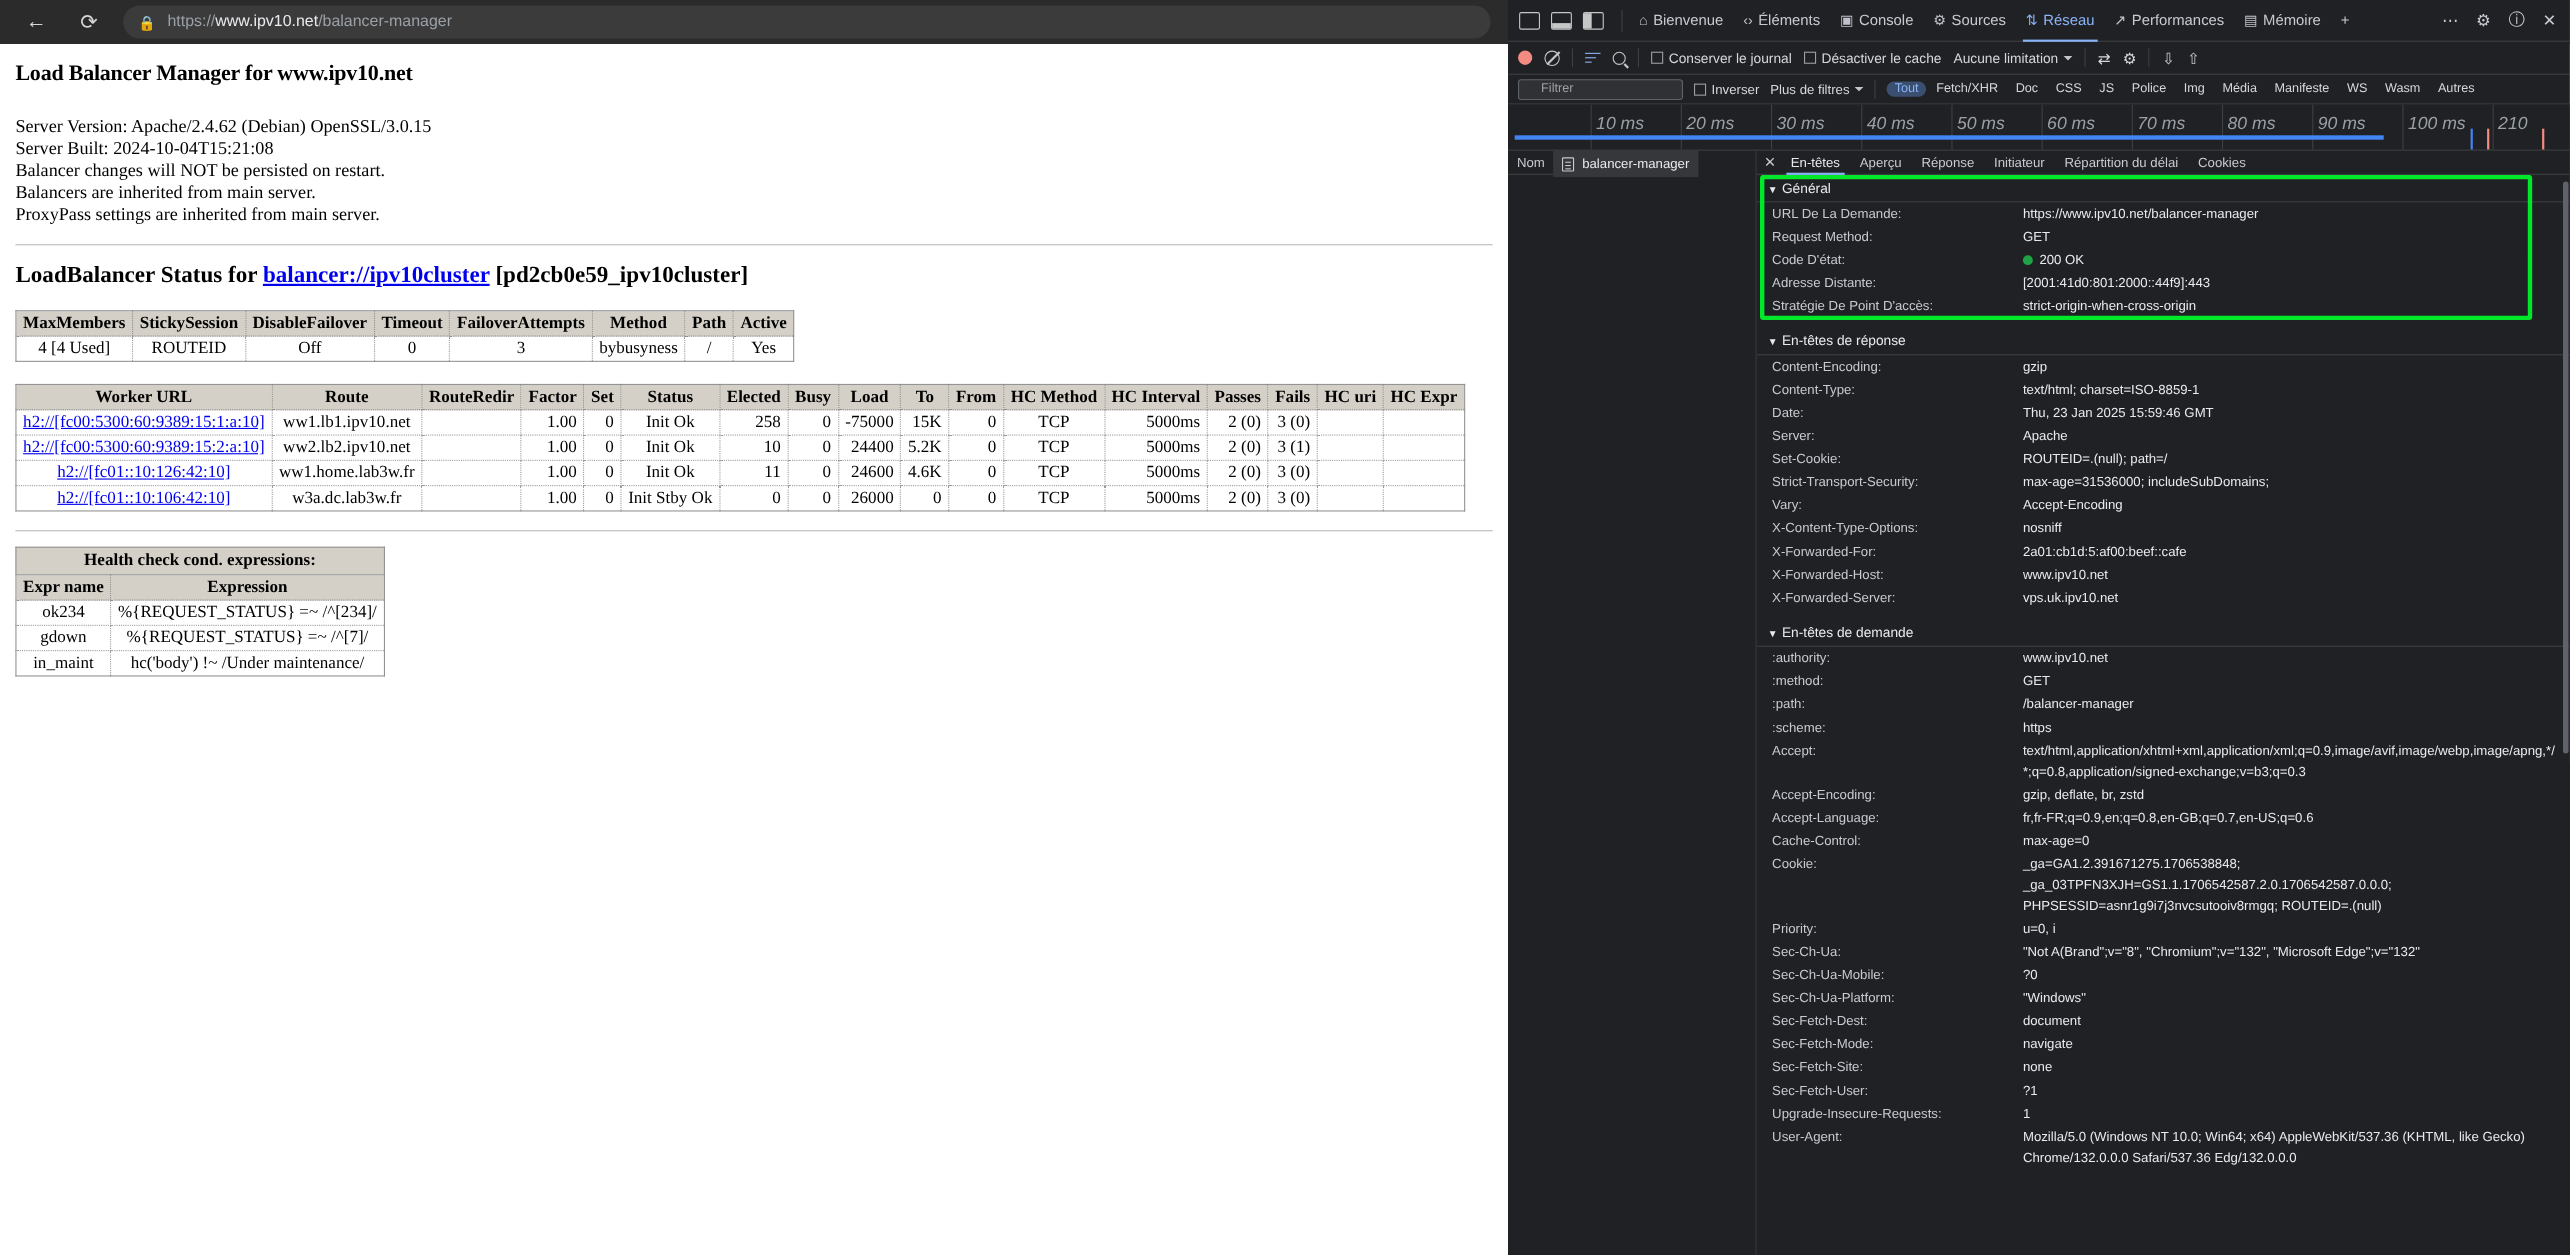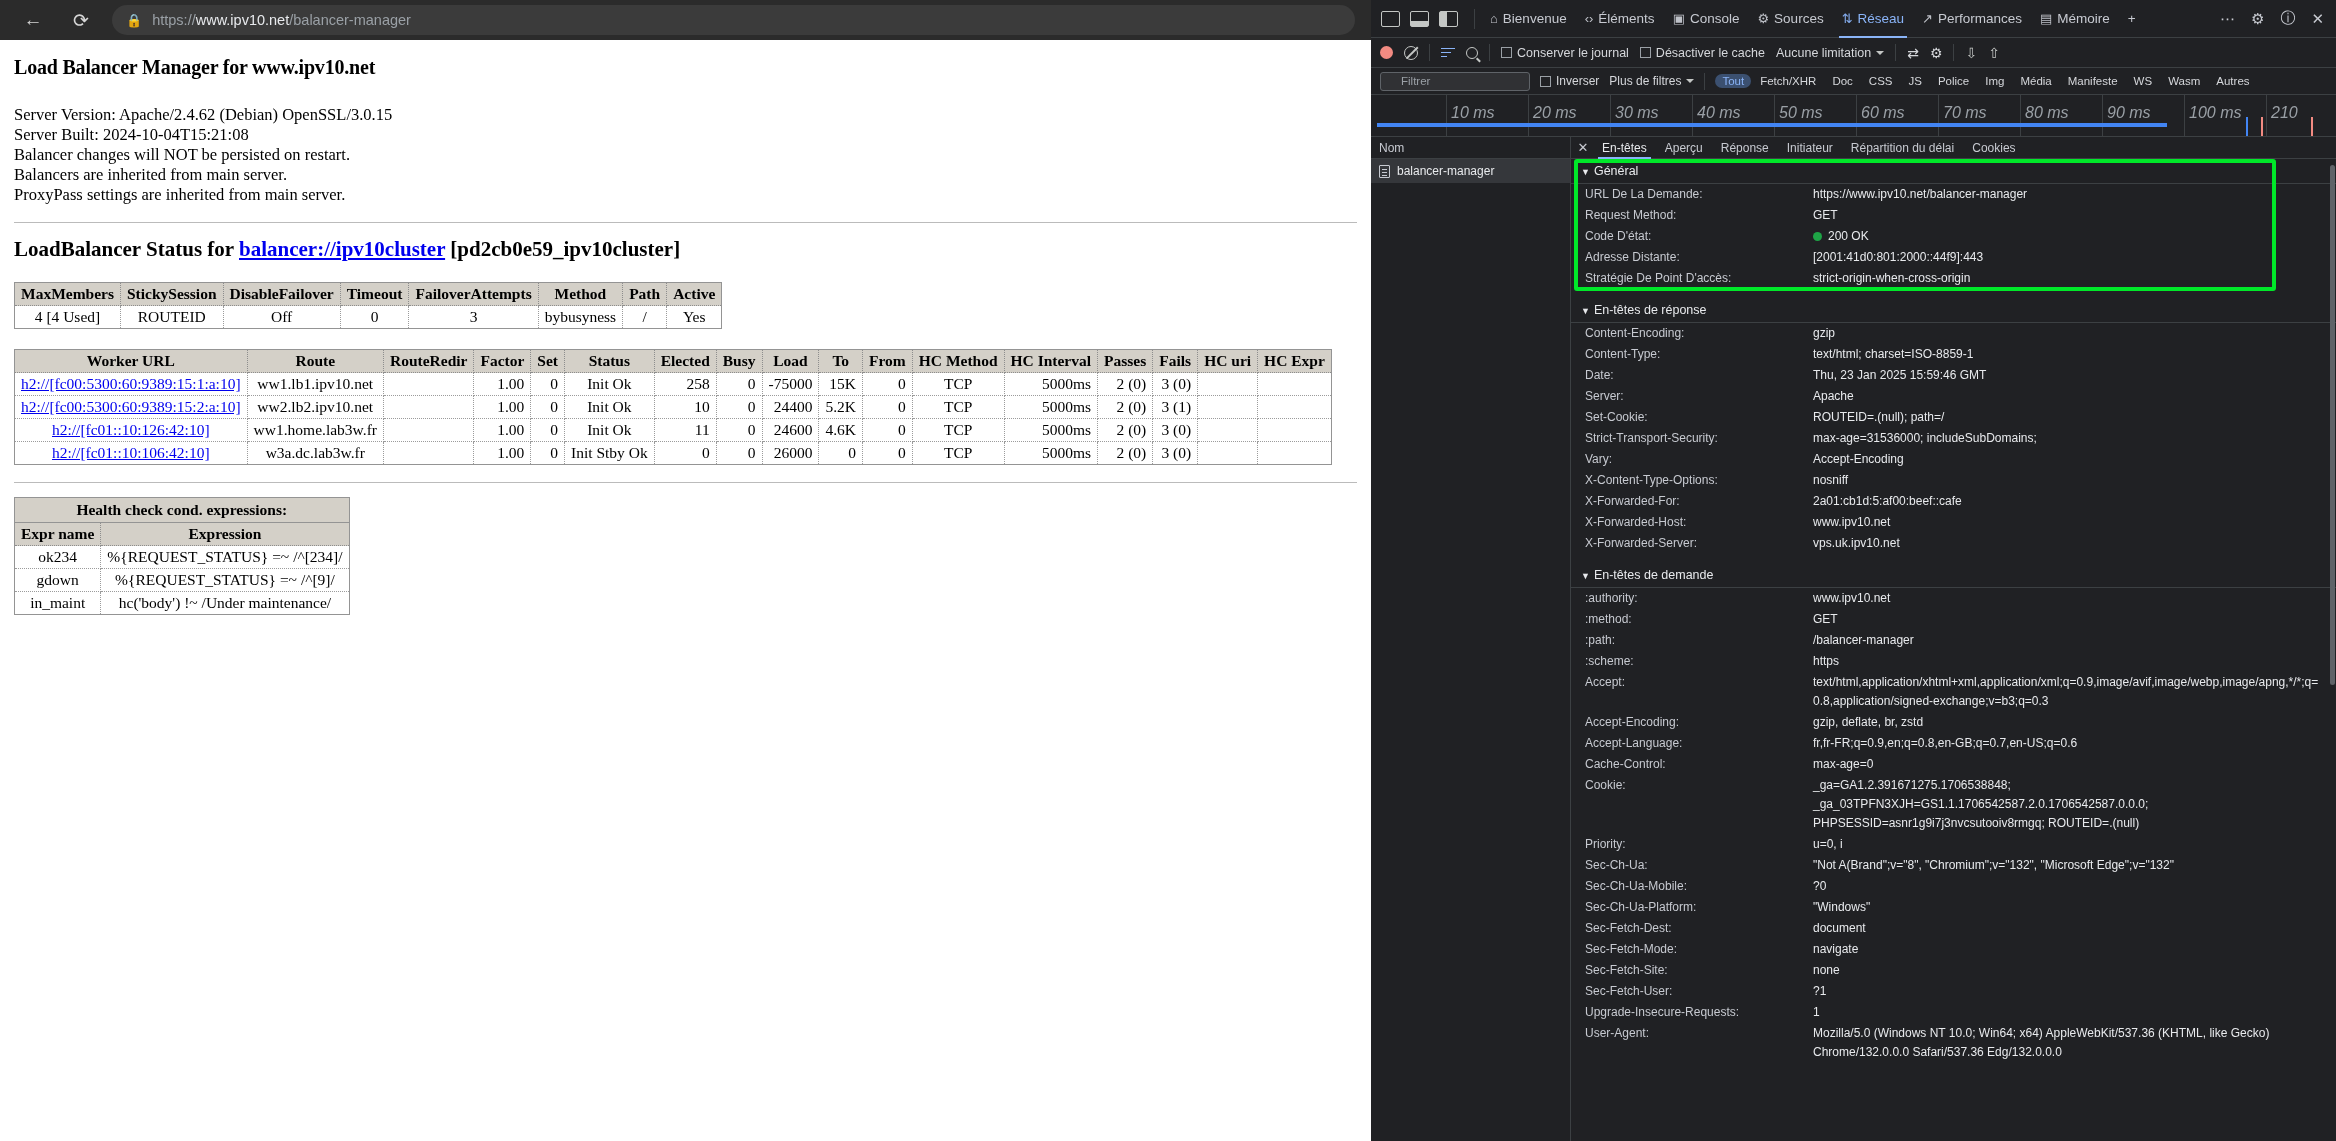--- a/index.html
+++ b/index.html
@@ -156,22 +156,22 @@
     font-size:16px; color:#9aa0a6; padding-left:4px; padding-top:9px;
     white-space:nowrap;
     font-style:italic;
   }
   #ov-bar { position:absolute; left:6px; top:28px; height:4px; background:#4285f4; }
   .ov-line { position:absolute; top:22px; width:1.5px; height:20px; }
 
   
   #dt-body { flex:1; display:flex; min-height:0; }
   #req-list {
-    width:200px; border-right:1px solid #3c4043; flex:none;
-    display:flex; flex-direction:column; min-height:0;
+    width:226px; border-right:1px solid #3c4043; flex:none;
+    display:flex; flex-direction:row; min-height:0;
   }
   #req-head {
     height:22px; display:flex; align-items:center; padding:0 8px;
     font-size:12px; color:#c7cad1; border-bottom:1px solid #3c4043;
   }
   .req-row {
     height:24px; display:flex; align-items:center; gap:7px; padding:0 8px;
     font-size:12px; color:#e8eaed; background:#35373b;
   }
   .doc-ic {
@@ -409,21 +409,21 @@
           <th>Expression</th>
         </tr>
       </thead>
     <tbody id="hc-body">
         <tr>
           <td>ok234</td>
           <td>%{REQUEST_STATUS} =~ /^[234]/</td>
         </tr>
         <tr>
           <td>gdown</td>
-          <td>%{REQUEST_STATUS} =~ /^[9]/</td>
+          <td>%{REQUEST_STATUS} =~ /^[7]/</td>
         </tr>
         <tr>
           <td>in_maint</td>
           <td>hc('body') !~ /Under maintenance/</td>
         </tr>
       </tbody>
   </table>
 </div>
 
 <div id="devtools">

